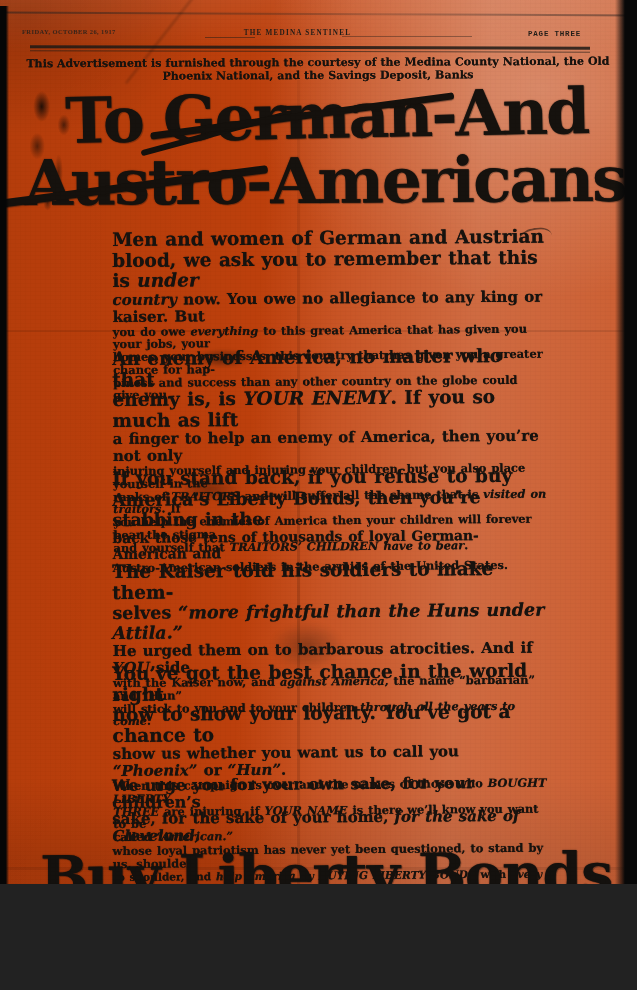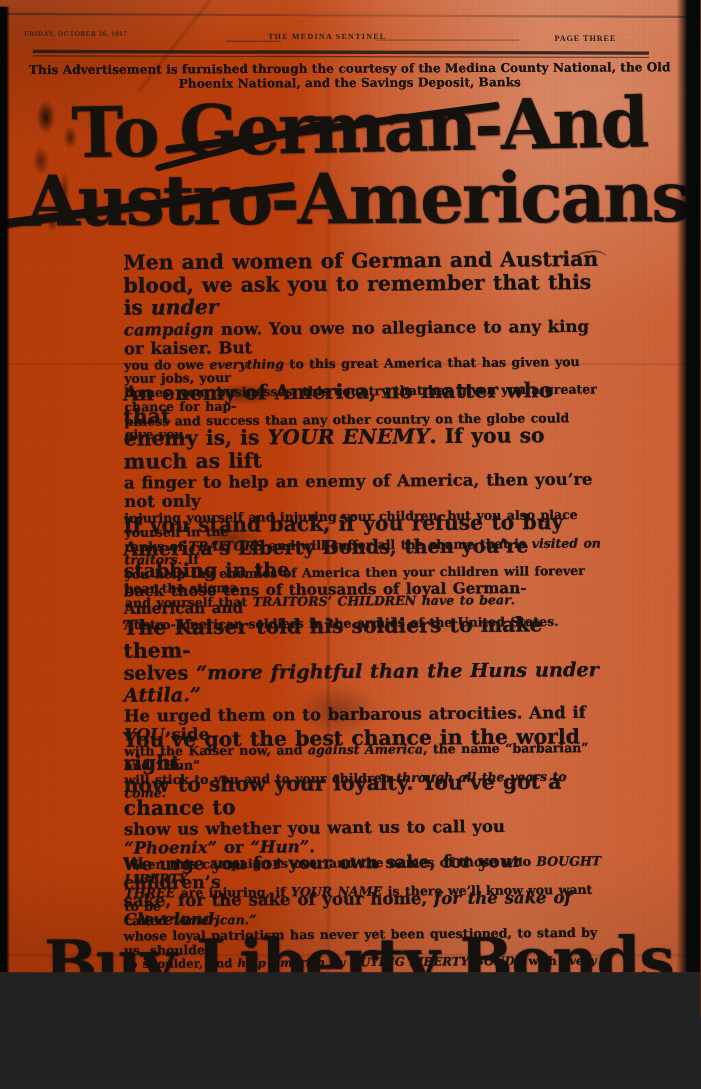--- a/index.html
+++ b/index.html
@@ -32,21 +32,21 @@
   .scribble{left:518px;top:228px;width:34px;height:14px;z-index:2;border-top:2px solid rgba(20,16,12,.55);border-radius:50% 40% 0 0/80% 60% 0 0;transform:rotate(-8deg);}
   
   .edge-left{left:0;top:6px;width:9px;height:984px;z-index:5;background:linear-gradient(90deg,#060606 65%,rgba(6,6,6,0));}
   .edge-right{right:0;top:0;width:22px;height:990px;z-index:5;background:linear-gradient(270deg,#080808 55%,rgba(8,8,8,0));}
   .edge-bottom{left:0;top:974px;width:637px;height:16px;z-index:6;background:#0a0a0a;}
   .corner-bl{left:0;top:957px;width:26px;height:33px;z-index:6;background:#070707;border-radius:0 10px 0 0;}
   .bottom-white{left:0;top:970px;width:330px;height:2px;z-index:6;background:rgba(246,244,239,.85);}
   
   .m-date{left:22px;top:28px;z-index:3;font-family:"Liberation Serif",serif;font-weight:bold;font-size:6.5px;letter-spacing:.4px;color:#26211c;opacity:.85;}
   .m-title{left:0;right:42px;top:29px;z-index:3;text-align:center;font-family:"Liberation Serif",serif;font-weight:bold;font-size:7.2px;letter-spacing:1.2px;color:#221d18;}
-  .m-page{left:504px;top:30px;z-index:3;font-family:Liberation Serif, serif;font-weight:bold;font-size:7.5px;letter-spacing:.8px;color:#221d18;}
+  .m-page{left:528px;top:30px;z-index:3;font-family:Liberation Mono, monospace;font-weight:bold;font-size:7.5px;letter-spacing:.8px;color:#221d18;}
   .rule{z-index:3;background:#1d1a16;}
   .rule-flank-l{left:205px;top:37px;width:50px;height:1px;opacity:.5;}
   .rule-flank-r{left:342px;top:36px;width:130px;height:1px;opacity:.4;}
   .rule-main{left:30px;top:46px;width:560px;height:2.6px;opacity:.85;transform:rotate(.15deg);}
   .rule-main2{left:30px;top:50.5px;width:560px;height:1.3px;opacity:.6;transform:rotate(.15deg);}
   .courtesy{left:8px;top:56px;width:620px;z-index:3;text-align:center;font-weight:bold;font-size:11px;letter-spacing:.05px;transform:rotate(-.25deg);text-shadow:0 0 .6px rgba(23,18,14,.8);}
   
   #headline{z-index:3;position:absolute;left:0;top:0;width:637px;}
   .headline-line{position:absolute;font-weight:bold;font-size:63px;letter-spacing:-2px;white-space:nowrap;color:#16120e;text-shadow:0 0 1.3px rgba(22,18,14,.9), 1px 1px 0 rgba(22,18,14,.25);}
   .hl1{left:66px;top:84px;transform:rotate(-1.1deg);transform-origin:left bottom;}
@@ -101,21 +101,21 @@
 
   <div id="headline">
       <div class="headline-line hl1"><span>To </span><span class="struck struck-a">German</span><span>-And</span></div>
       <div class="headline-line hl2"><span class="struck struck-b">Austro</span><span>-Americans</span></div>
     </div>
 
   <div id="paragraphs">
       <div class="para p1">
         <div class="line ln-a"><span>Men and women of German and Austrian</span></div>
         <div class="line ln-a"><span>blood, we ask you to remember that this is </span><em>under</em></div>
-        <div class="line ln-c"><em>campaign</em><span> now. You owe no allegiance to any king or kaiser. But</span></div>
+        <div class="line ln-c"><em>country</em><span> now. You owe no allegiance to any king or kaiser. But</span></div>
         <div class="line ln-e"><span>you do owe </span><em>everything</em><span> to this great America that has given you your jobs, your</span></div>
         <div class="line ln-e"><span>homes, your businesses, this country that has given you a greater chance for hap-</span></div>
         <div class="line ln-e"><span>piness and success than any other country on the globe could give you.</span></div>
       </div>
       <div class="para p2">
         <div class="line ln-a"><span>An enemy of America, no matter who that</span></div>
         <div class="line ln-a"><span>enemy is, is </span><em>YOUR ENEMY</em><span>. If you so much as lift</span></div>
         <div class="line ln-c"><span>a finger to help an enemy of America, then you’re not only</span></div>
         <div class="line ln-e"><span>injuring yourself and injuring your children, but you also place yourself in the</span></div>
         <div class="line ln-e"><span>ranks of </span><em>TRAITORS</em><span> and will suffer all the shame that is </span><em>visited on traitors</em><span>. If</span></div>

